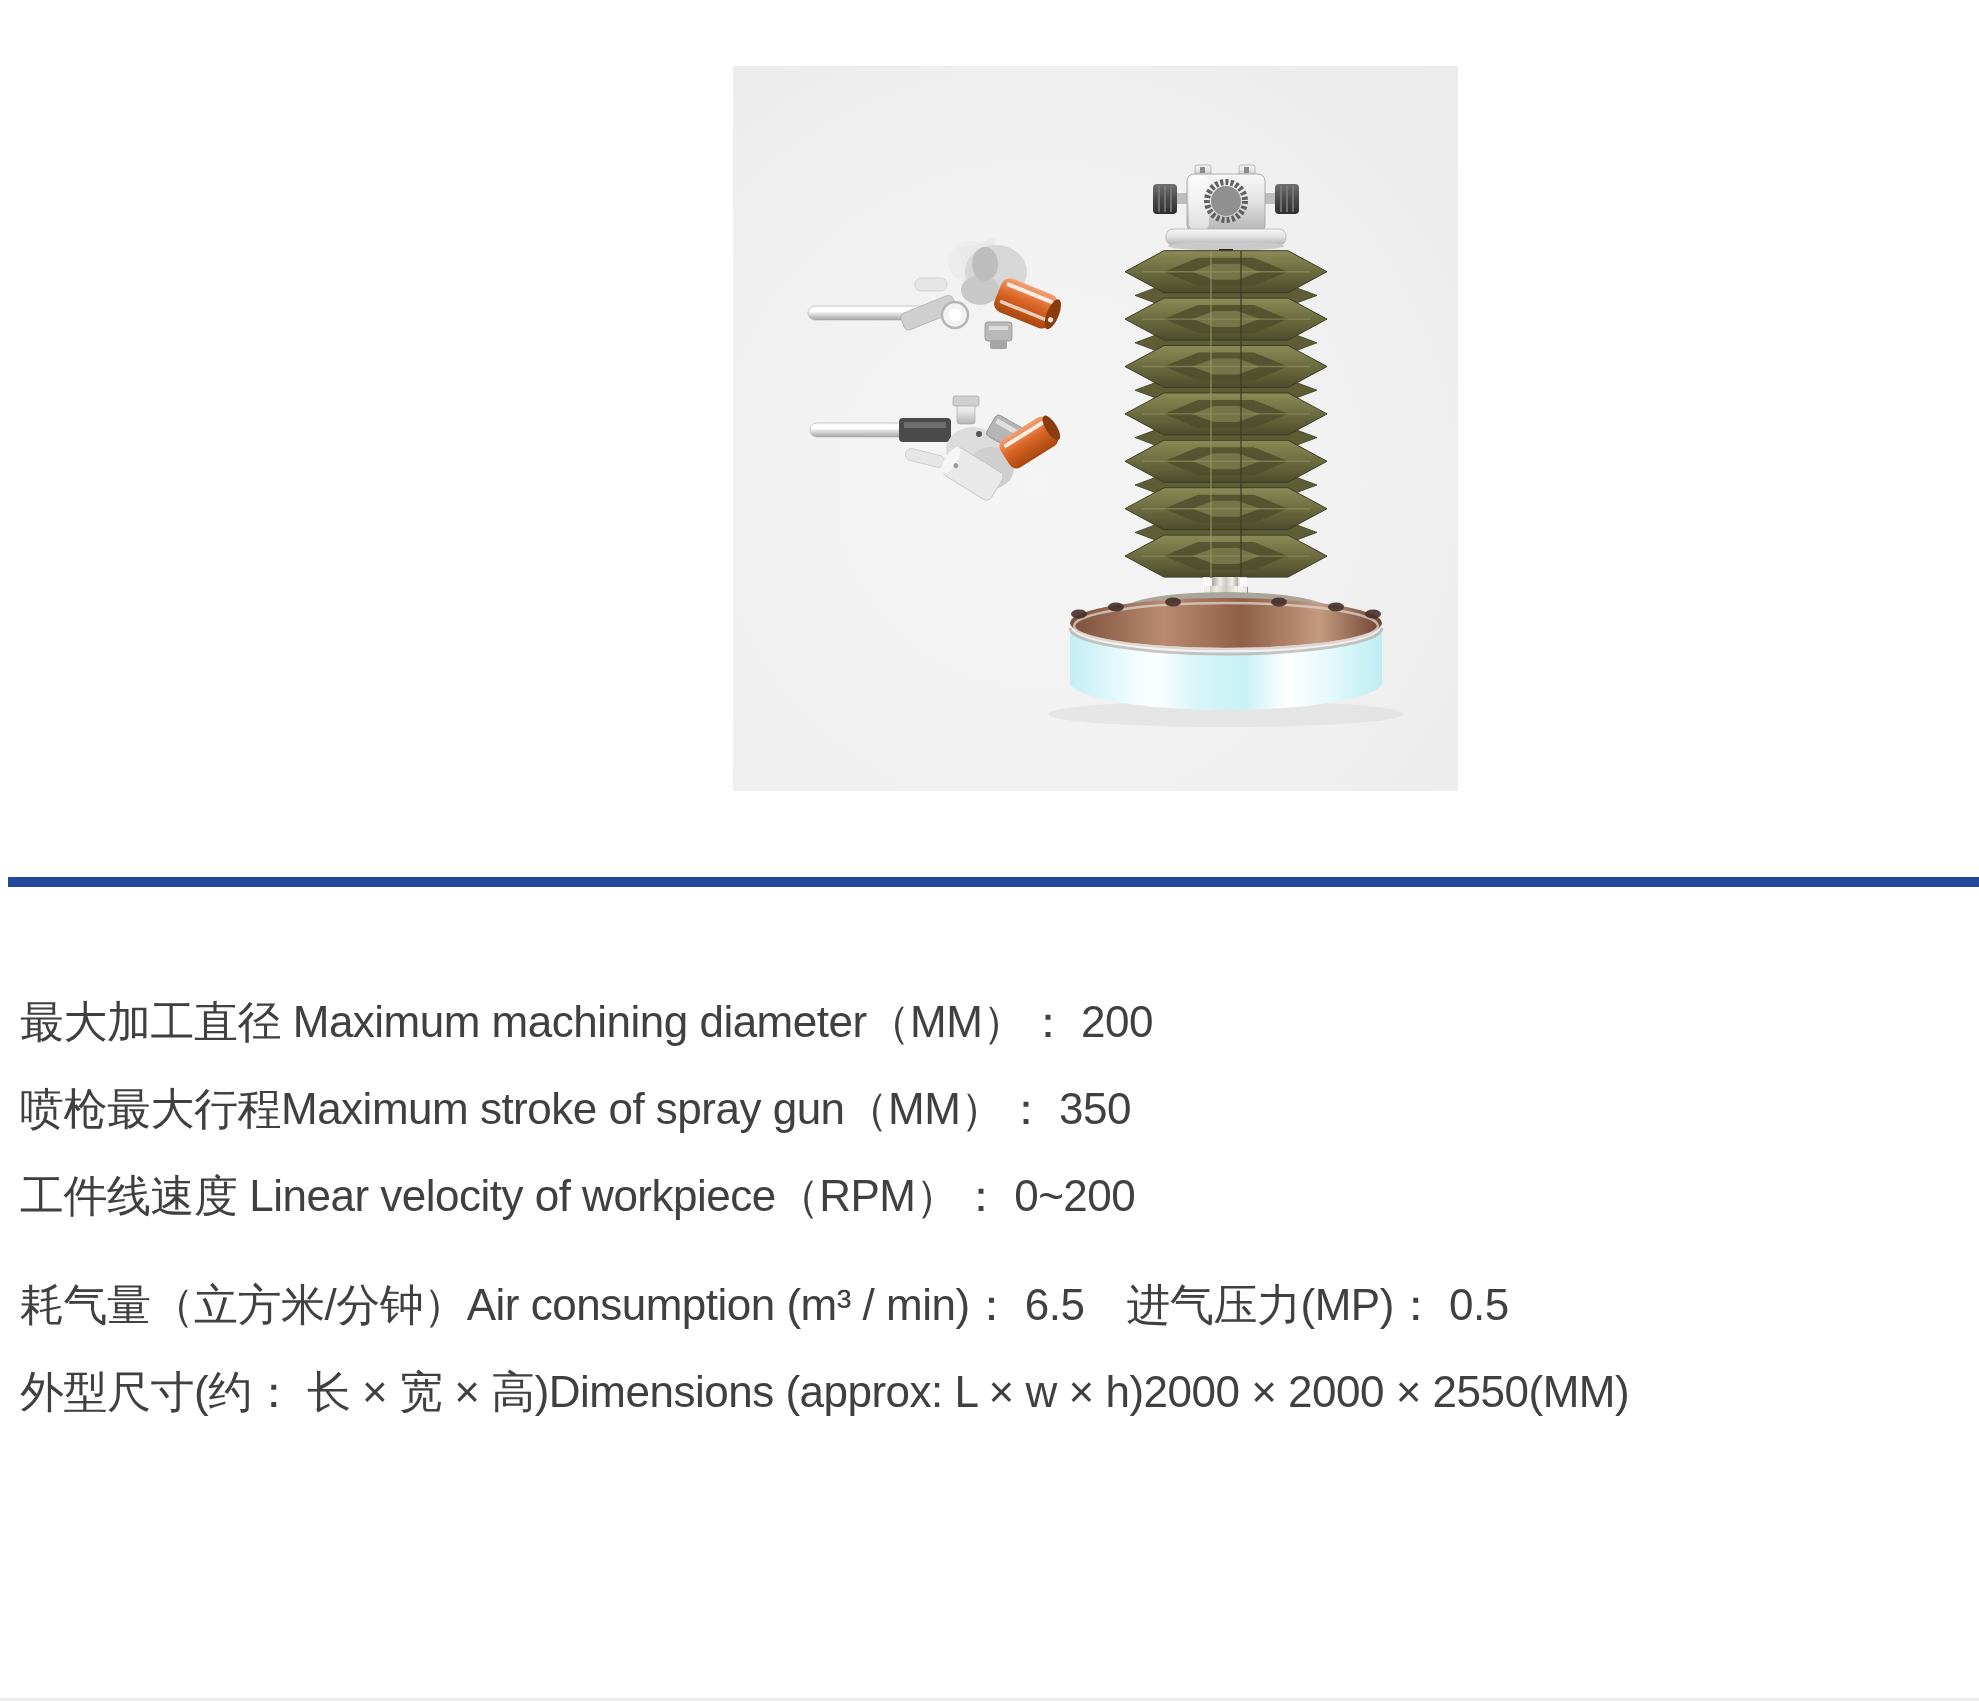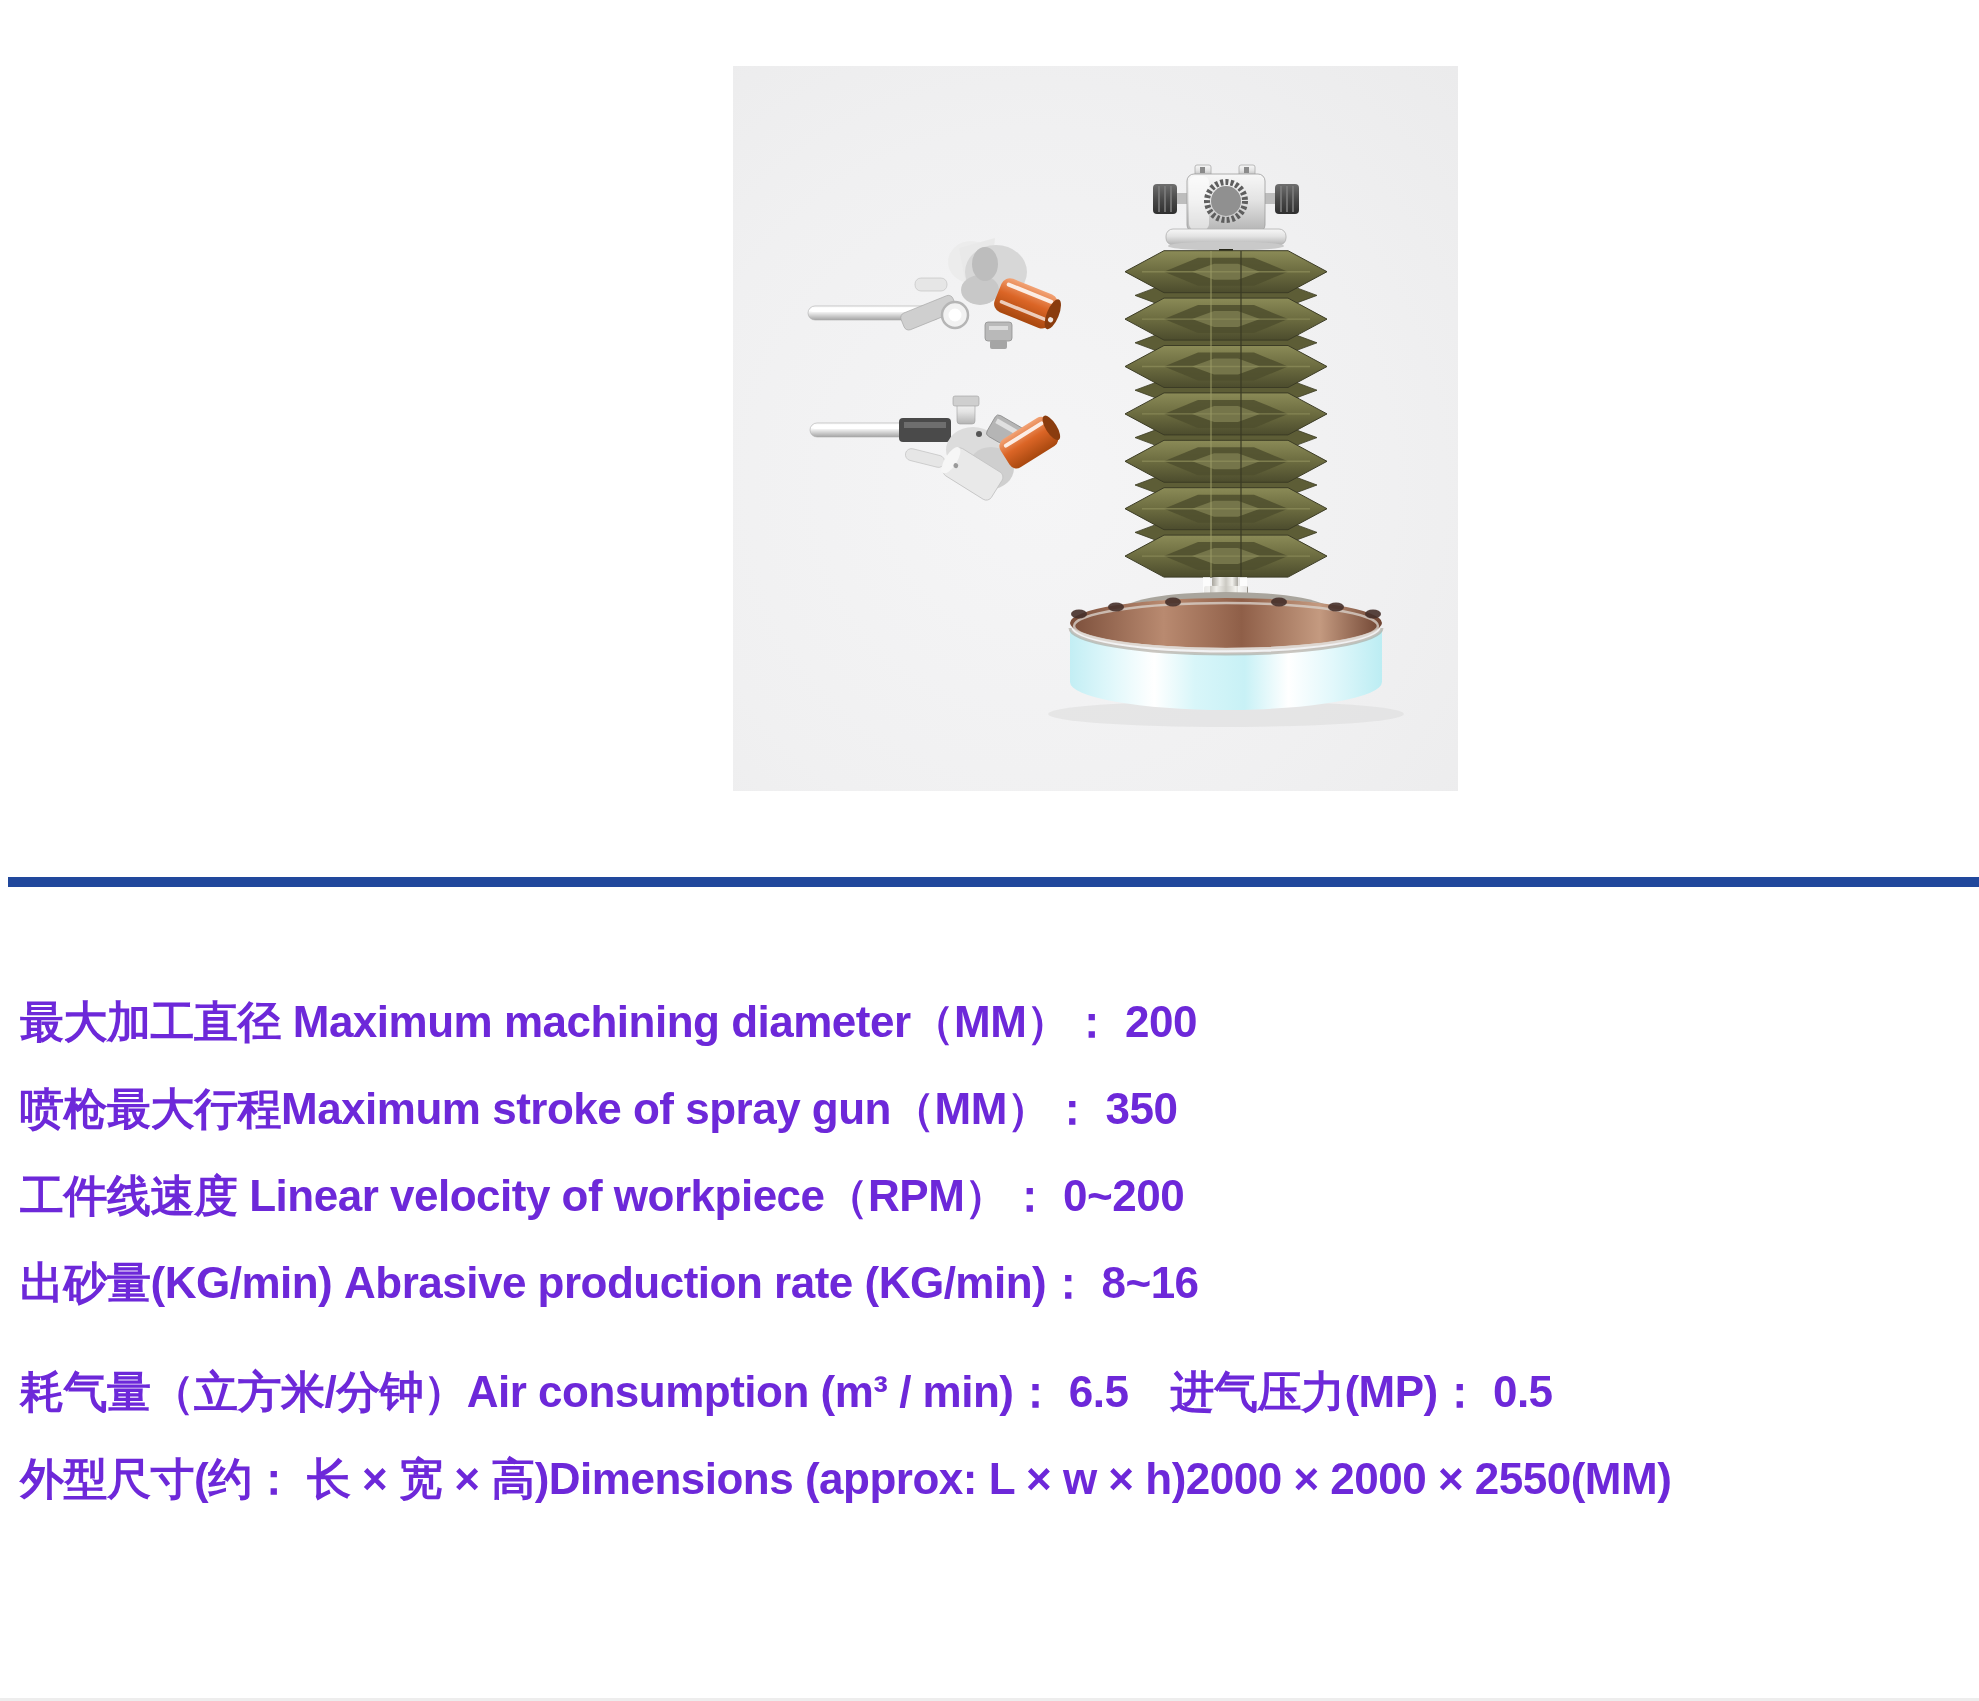--- a/index.html
+++ b/index.html
@@ -27,25 +27,24 @@
     left: 8px; top: 877px;
     width: 1971px; height: 10px;
     background: #21489c;
   }
 
   
   .specs {
     position: absolute;
     left: 20px; top: 978px;
     width: 1950px;
-    color: #6d28d9;
+    color: #404040;
     font-size: 44px;
     line-height: 87px;
     letter-spacing: -0.5px;
-    font-weight: bold;
   }
   .spec-line { white-space: pre; }
   .spec-line span { white-space: pre; }
   .spec-line.gap-before { margin-top: 22px; }
   .seg2 { margin-left: 42px; }
 
   .page-bottom-edge {
     position: absolute; left: 0; bottom: 0;
     width: 100%; height: 3px; background: #ededed;
   }
@@ -262,19 +261,18 @@
       </g>
     </svg>
   </div>
 
   <div class="divider"></div>
 
   <div class="specs">
     <div class="spec-line"><span>最大加工直径 Maximum machining diameter（MM）： 200</span></div>
     <div class="spec-line"><span>喷枪最大行程Maximum stroke of spray gun（MM）： 350</span></div>
     <div class="spec-line"><span>工件线速度 Linear velocity of workpiece（RPM）： 0~200</span></div>
-    <div class="spec-line"><span>出砂量(KG/min) Abrasive production rate (KG/min)： 8~16</span></div>
     <div class="spec-line gap-before"><span>耗气量（立方米/分钟）Air consumption (m³ / min)： 6.5</span><span class="seg2">进气压力(MP)： 0.5</span></div>
     <div class="spec-line"><span>外型尺寸(约： 长 × 宽 × 高)Dimensions (approx: L × w × h)2000 × 2000 × 2550(MM)</span></div>
   </div>
 
   <div class="page-bottom-edge"></div>
 </div>
 
 </body></html>

